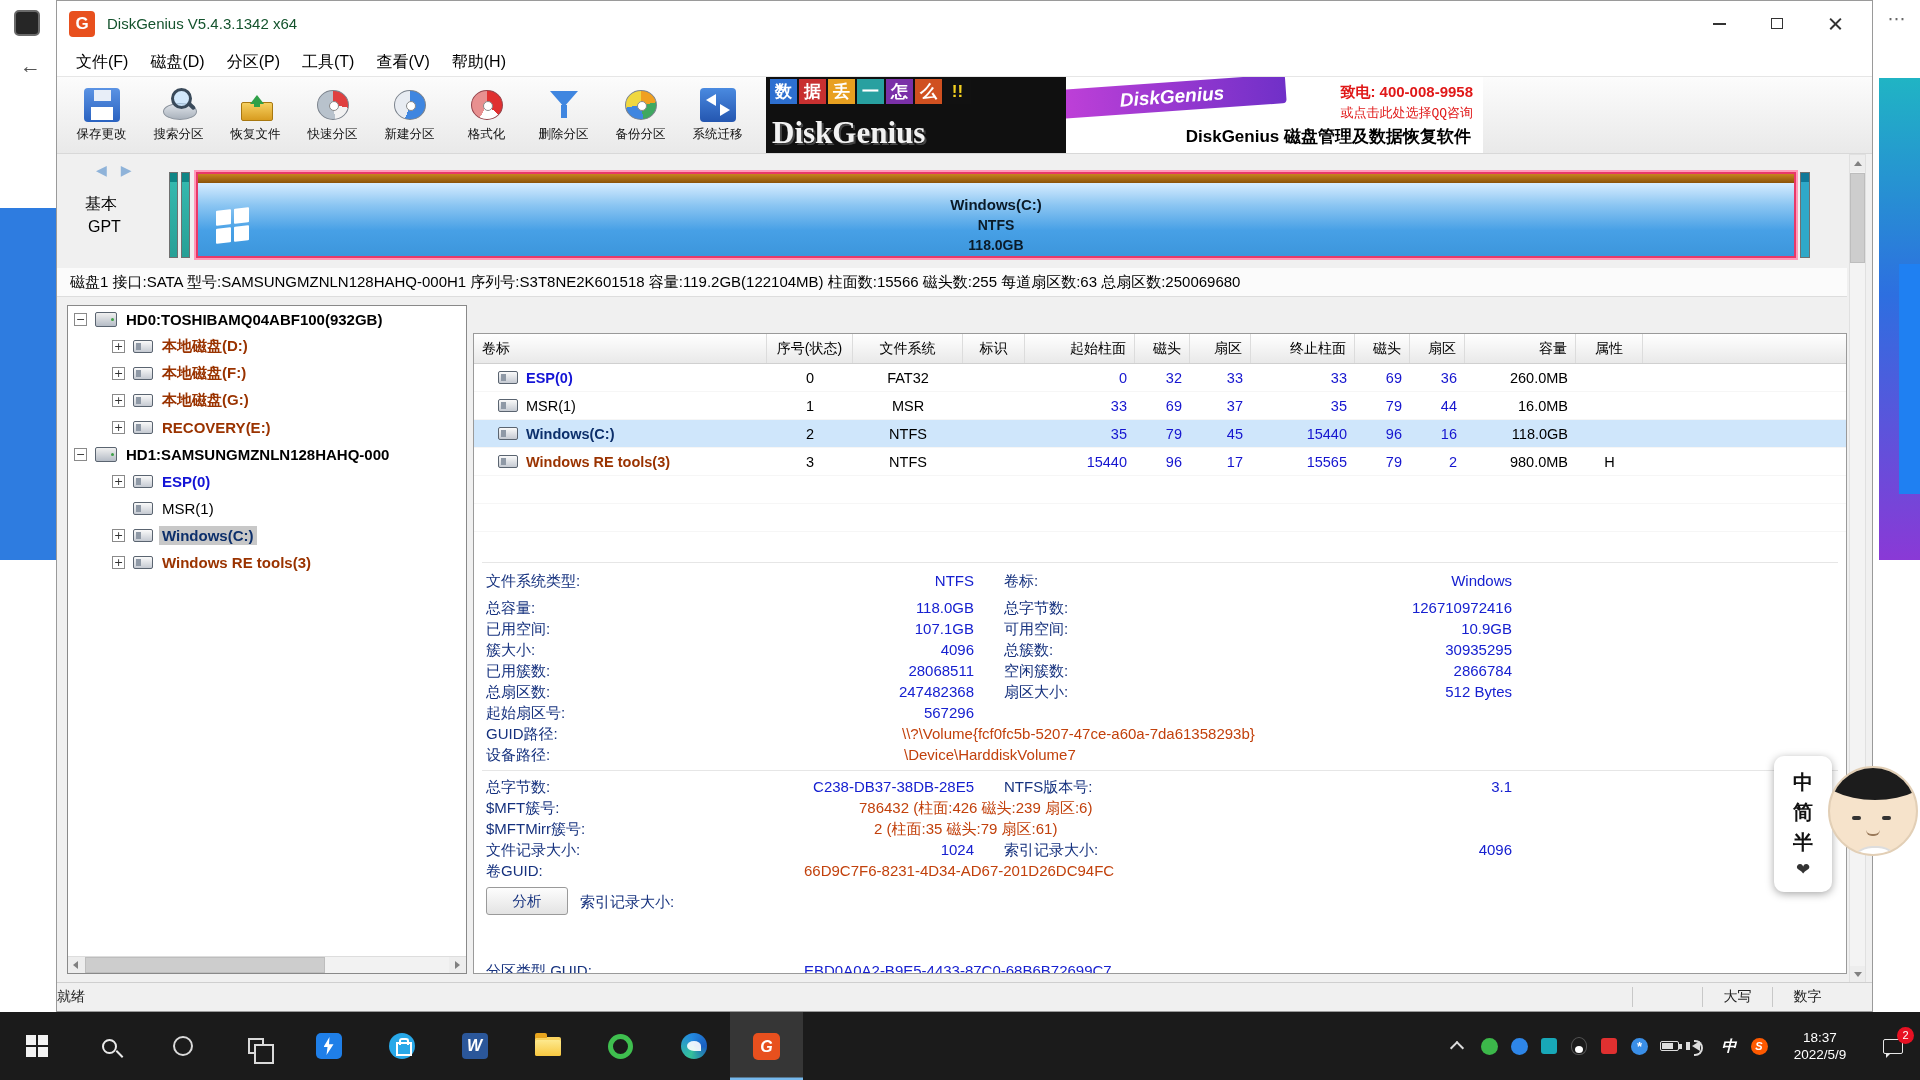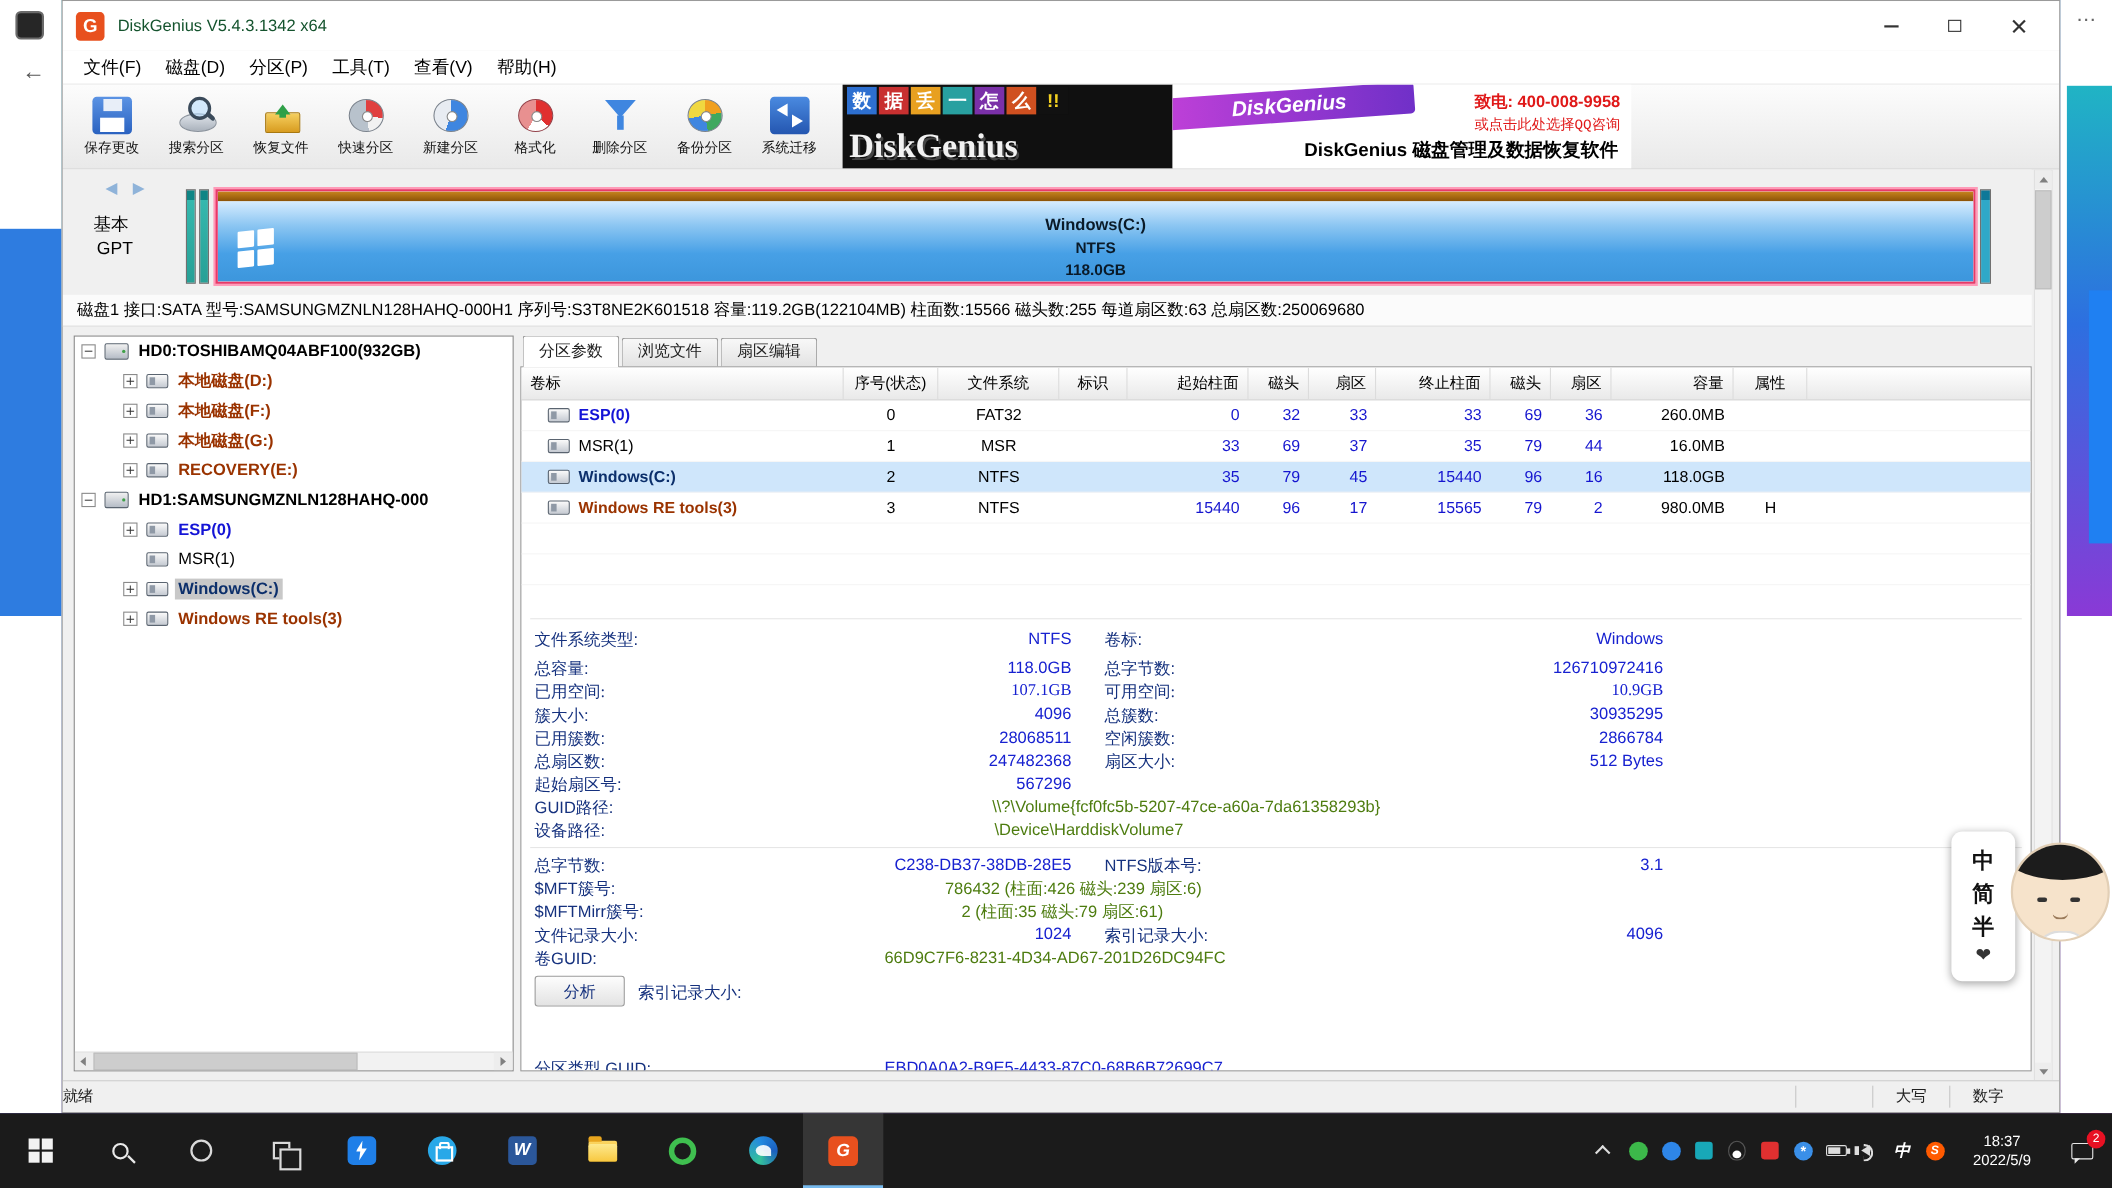--- a/index.html
+++ b/index.html
@@ -139,21 +139,21 @@
   .al{text-align:left;} .ac{text-align:center;} .ar{text-align:right;}
   .vol-cell{display:flex;align-items:center;padding-left:22px;}
   .vol-name{margin-left:2px;}
   .num-blue{color:#1515cf;}
   .d-sep{position:absolute;left:8px;right:8px;height:1px;background:#e6e6e6;}
   .d-row{position:absolute;left:0;right:0;height:21px;font-size:15px;}
   .d-l1{position:absolute;left:12px;color:#15317e;}
   .d-v1{position:absolute;left:280px;width:220px;text-align:right;color:#1721d0;}
   .d-l2{position:absolute;left:530px;color:#15317e;}
   .d-v2{position:absolute;left:760px;width:278px;text-align:right;color:#1721d0;}
-  .d-span{position:absolute;color:#4d7c0f;}
+  .d-span{position:absolute;color:#c2410c;}
   .analyze-btn{position:absolute;left:12px;top:553px;width:82px;height:28px;background:linear-gradient(#fdfdfd,#e3e3e3);border:1px solid #9a9a9a;border-radius:3px;font-size:14.5px;color:#15317e;display:flex;align-items:center;justify-content:center;}
   .alloc-label{position:absolute;left:106px;top:559px;font-size:15px;color:#15317e;}
   .ptype-row{position:absolute;left:0;right:0;top:628px;height:21px;font-size:15px;}
   .ptype-row .lab{position:absolute;left:12px;color:#15317e;}
   .ptype-row .val{position:absolute;left:330px;color:#1721d0;text-decoration:underline;}
 
   .statusbar{position:absolute;left:0;bottom:0;width:100%;height:29px;background:#f0f0f0;border-top:1px solid #cfcfcf;display:flex;align-items:center;font-size:14px;color:#222;}
   .sb-ready{}
   .sb-right{margin-left:auto;display:flex;height:100%;align-items:center;margin-right:30px;}
   .sb-cell{border-left:1px solid #c8c8c8;height:70%;display:flex;align-items:center;justify-content:center;width:70px;}
@@ -445,25 +445,20 @@
           <span class="tree-label t-maroon t-bold">Windows RE tools(3)</span>
         </div>
       </div>
     <div class="tree-hscroll">
       <div class="h-sb-left"></div>
       <div class="h-thumb"></div>
       <div class="h-sb-right"></div>
     </div>
   </div>
 
-  <div class="tabs" id="tabs">
-      <div class="tab active">分区参数</div>
-      <div class="tab">浏览文件</div>
-      <div class="tab">扇区编辑</div>
-    </div>
 
   <div class="panel-body">
     <div class="thead" id="thead">
         <div class="th al" style="width: 293px;">卷标</div>
         <div class="th ac" style="width: 86px;">序号(状态)</div>
         <div class="th ac" style="width: 110px;">文件系统</div>
         <div class="th ac" style="width: 62px;">标识</div>
         <div class="th ar" style="width: 110px;">起始柱面</div>
         <div class="th ar" style="width: 55px;">磁头</div>
         <div class="th ar" style="width: 61px;">扇区</div>
@@ -552,21 +547,21 @@
           <span class="d-v1">NTFS</span>
           <span class="d-l2">卷标:</span>
           <span class="d-v2">Windows</span>
         </div>
         <div class="d-row" style="top: 265px;">
           <span class="d-l1">总容量:</span>
           <span class="d-v1">118.0GB</span>
           <span class="d-l2">总字节数:</span>
           <span class="d-v2">126710972416</span>
         </div>
-        <div class="d-row" style="top: 286px; font-family: Liberation Serif, serif;">
+        <div class="d-row" style="top: 286px;">
           <span class="d-l1">已用空间:</span>
           <span class="d-v1">107.1GB</span>
           <span class="d-l2">可用空间:</span>
           <span class="d-v2">10.9GB</span>
         </div>
         <div class="d-row" style="top: 307px;">
           <span class="d-l1">簇大小:</span>
           <span class="d-v1">4096</span>
           <span class="d-l2">总簇数:</span>
           <span class="d-v2">30935295</span>

